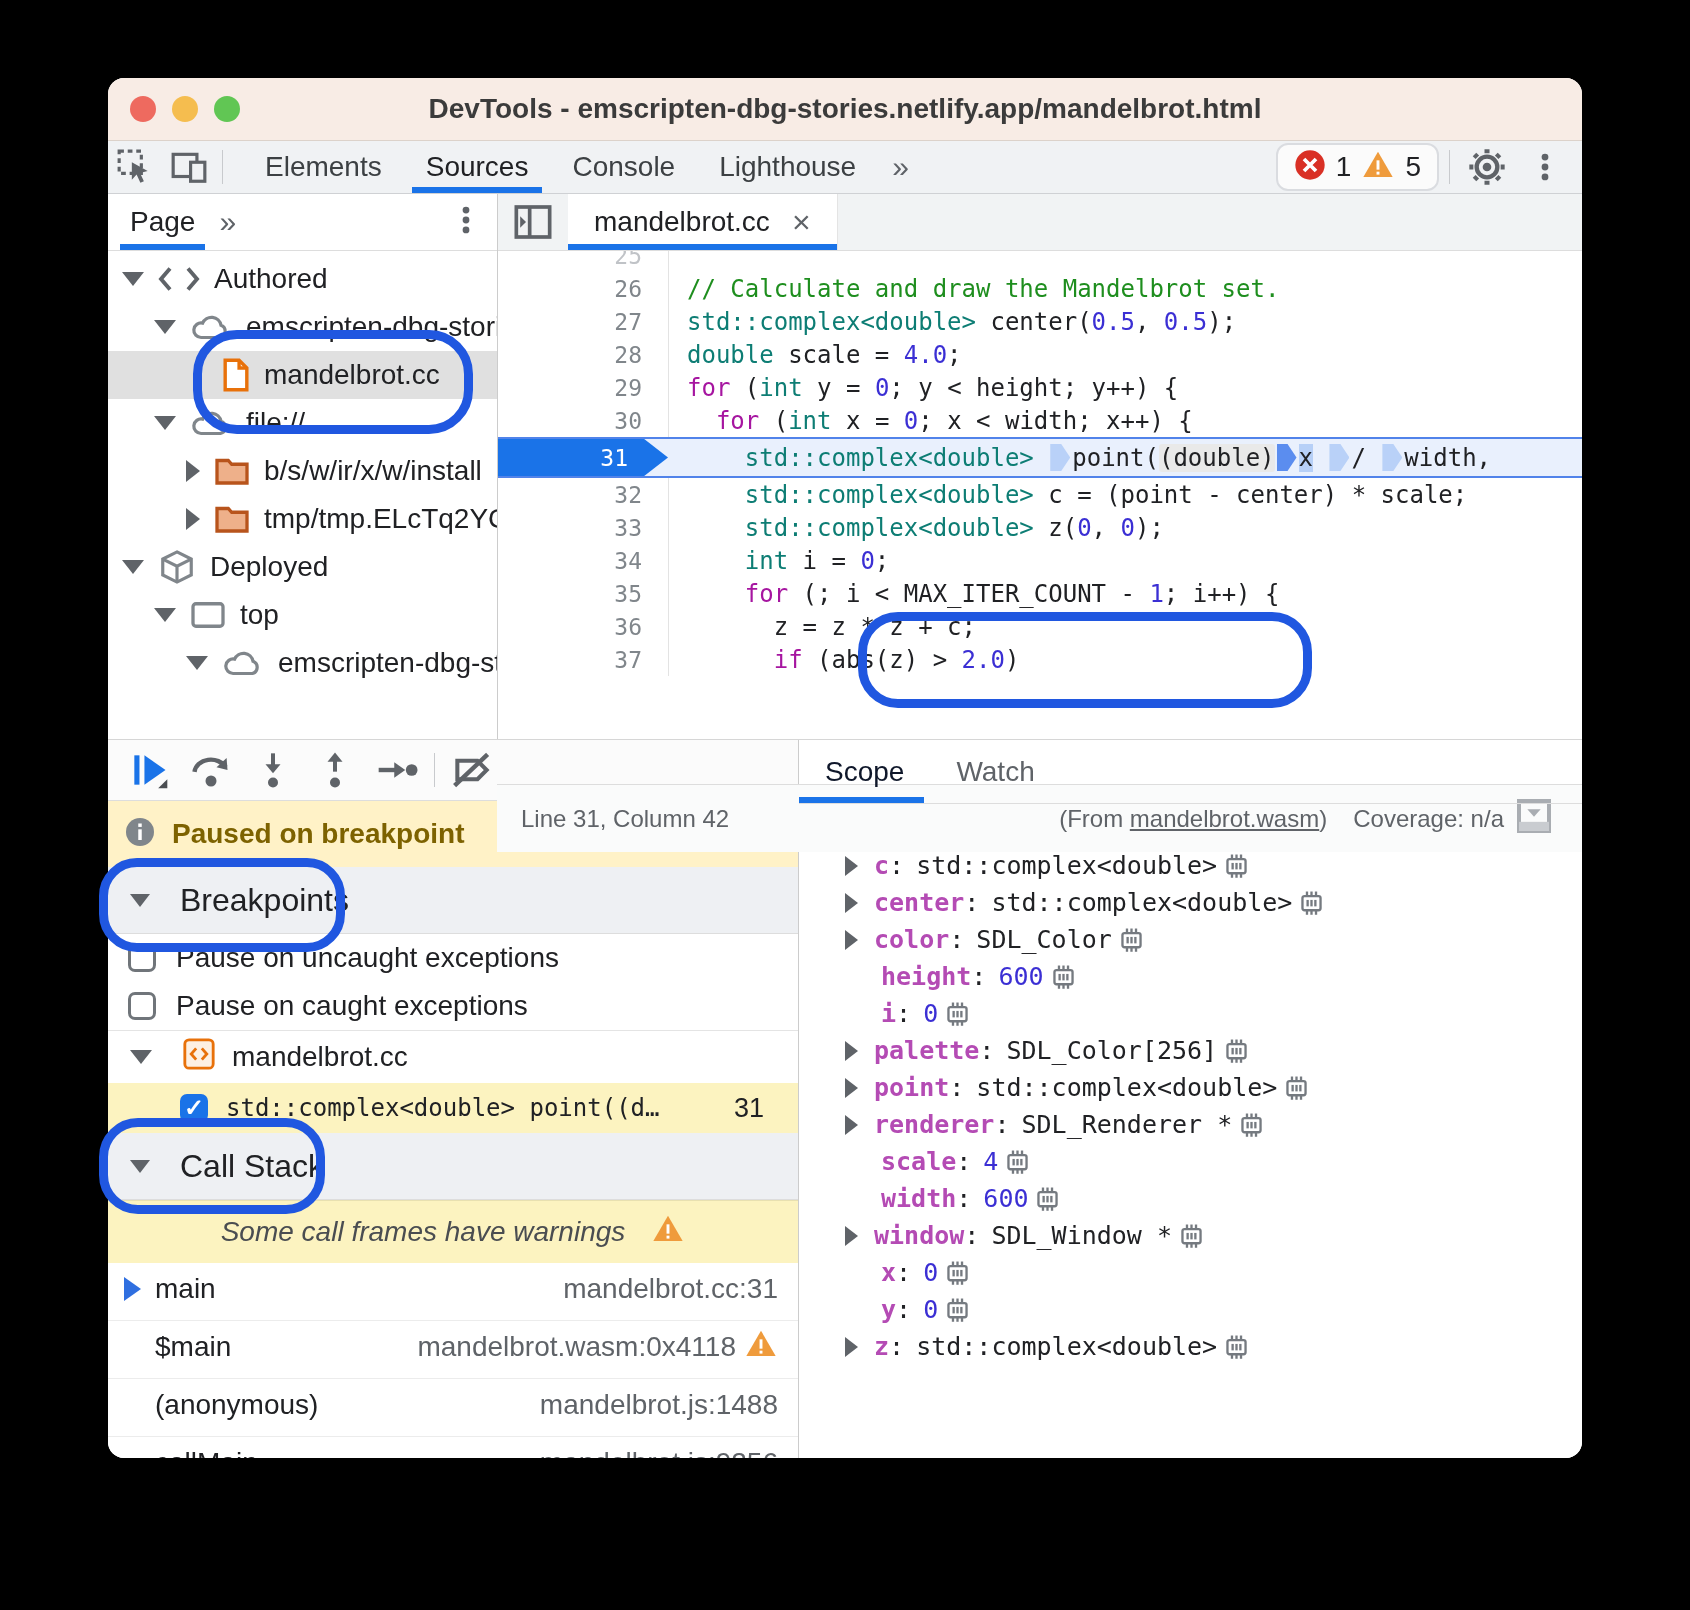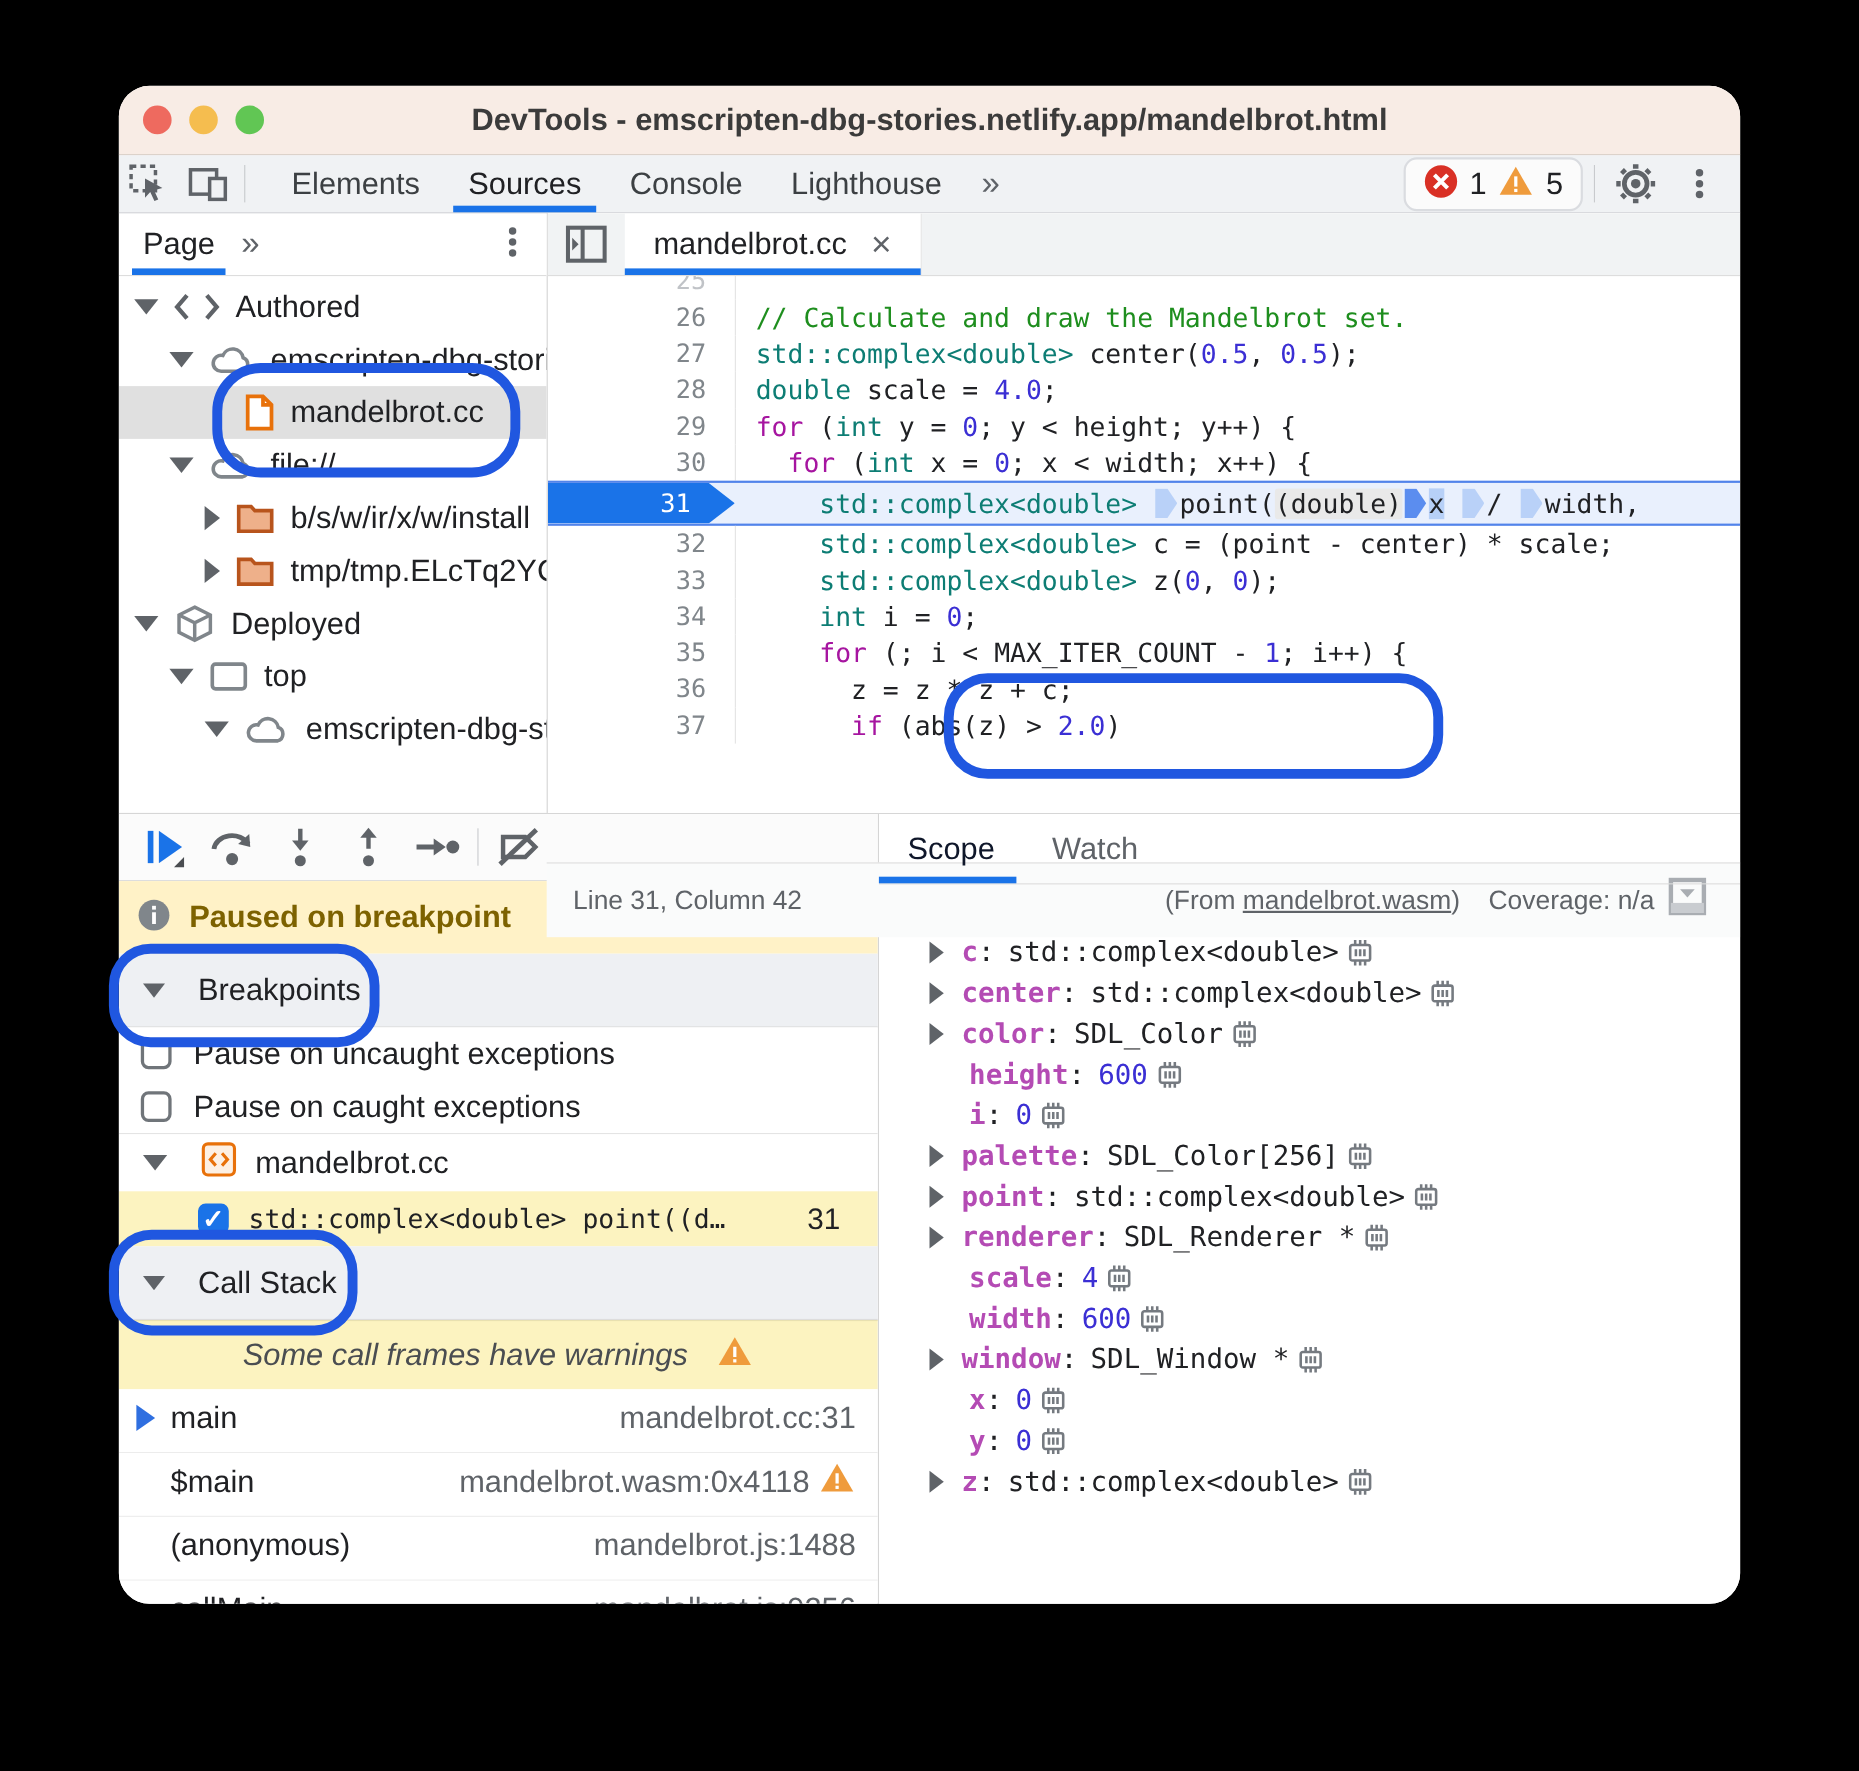--- a/index.html
+++ b/index.html
@@ -1,19 +1,19 @@
 <!DOCTYPE html>
 <html><head>
 <meta charset="utf-8">
 <style>
   html,body{margin:0;padding:0;background:#000;}
   #stage{position:relative;width:1690px;height:1610px;background:#000;overflow:hidden;
          font-family:"Liberation Sans",sans-serif;color:#202124;}
   .window{position:absolute;left:108px;top:78px;width:1474px;height:1380px;background:#fff;
-          border-radius:28px;overflow:hidden;box-shadow:0 40px 90px rgba(0,0,0,.8);}
+          border-radius:16px;overflow:hidden;box-shadow:0 40px 90px rgba(0,0,0,.8);}
   
   .titlebar{position:relative;height:62px;background:#f8ece5;border-bottom:1px solid #dcd2ca;
             display:flex;align-items:center;justify-content:center;}
   .lights{position:absolute;left:22px;top:0;height:100%;display:flex;align-items:center;gap:16px;}
   .light{width:26px;height:26px;border-radius:50%;}
   .title{font-size:28px;font-weight:bold;color:#3b3b3b;}
   
   .toolbar{height:52px;background:#f0f2f4;border-bottom:1px solid #cfd1d4;display:flex;align-items:center;}
   .tbtn{width:54px;height:44px;display:flex;align-items:center;justify-content:center;flex:none;}
   .vdiv{width:1px;height:34px;background:#c8cacd;margin:0 6px;flex:none;}
@@ -78,21 +78,21 @@
   .sb-icon{margin-left:auto;margin-right:28px;}
   .contentwrap{position:relative;}
   
   .dbg{display:flex;height:721px;}
   .dbg-left{width:690px;flex:none;border-right:1px solid #ccc;display:flex;flex-direction:column;overflow:hidden;}
   .dbg-toolbar{height:60px;flex:none;background:#fbfbfb;border-bottom:1px solid #ddd;display:flex;align-items:center;padding-left:10px;}
   .dbtn{width:62px;height:52px;display:flex;align-items:center;justify-content:center;flex:none;}
   .banner{height:66px;flex:none;background:#fff2c7;display:flex;align-items:center;padding-left:16px;gap:16px;}
   .banner-text{font-size:28px;font-weight:bold;color:#7d6200;}
   .sechead{height:66px;flex:none;background:#eef0f3;border-bottom:1px solid #ddd;display:flex;align-items:center;
-           padding-left:22px;font-size:28px;color:#202124;gap:16px;}
+           padding-left:22px;font-size:32px;color:#202124;gap:16px;}
   .sechead .tarrow.down{border-left-width:10px;border-right-width:10px;border-top-width:13px;}
   .chkrow{height:48px;flex:none;display:flex;align-items:center;padding-left:20px;gap:20px;font-size:28px;color:#202124;background:#fff;}
   .chk{width:28px;height:28px;border:3px solid #70757a;border-radius:7px;background:#fff;flex:none;box-sizing:border-box;}
   .chk.on{background:#1a73e8;border-color:#1a73e8;color:#fff;display:flex;align-items:center;justify-content:center;
           font-size:24px;font-weight:bold;}
   .filegroup{height:52px;flex:none;border-top:1px solid #e4e4e4;display:flex;align-items:center;padding-left:22px;gap:16px;
              font-size:28px;color:#202124;background:#fff;}
   .bpentry{height:50px;flex:none;background:#fcf3c0;display:flex;align-items:center;padding:0 34px 0 72px;gap:18px;}
   .bpcode{font-family:"DejaVu Sans Mono",monospace;font-size:24px;color:#202124;white-space:nowrap;overflow:hidden;
           text-overflow:ellipsis;flex:1;}

